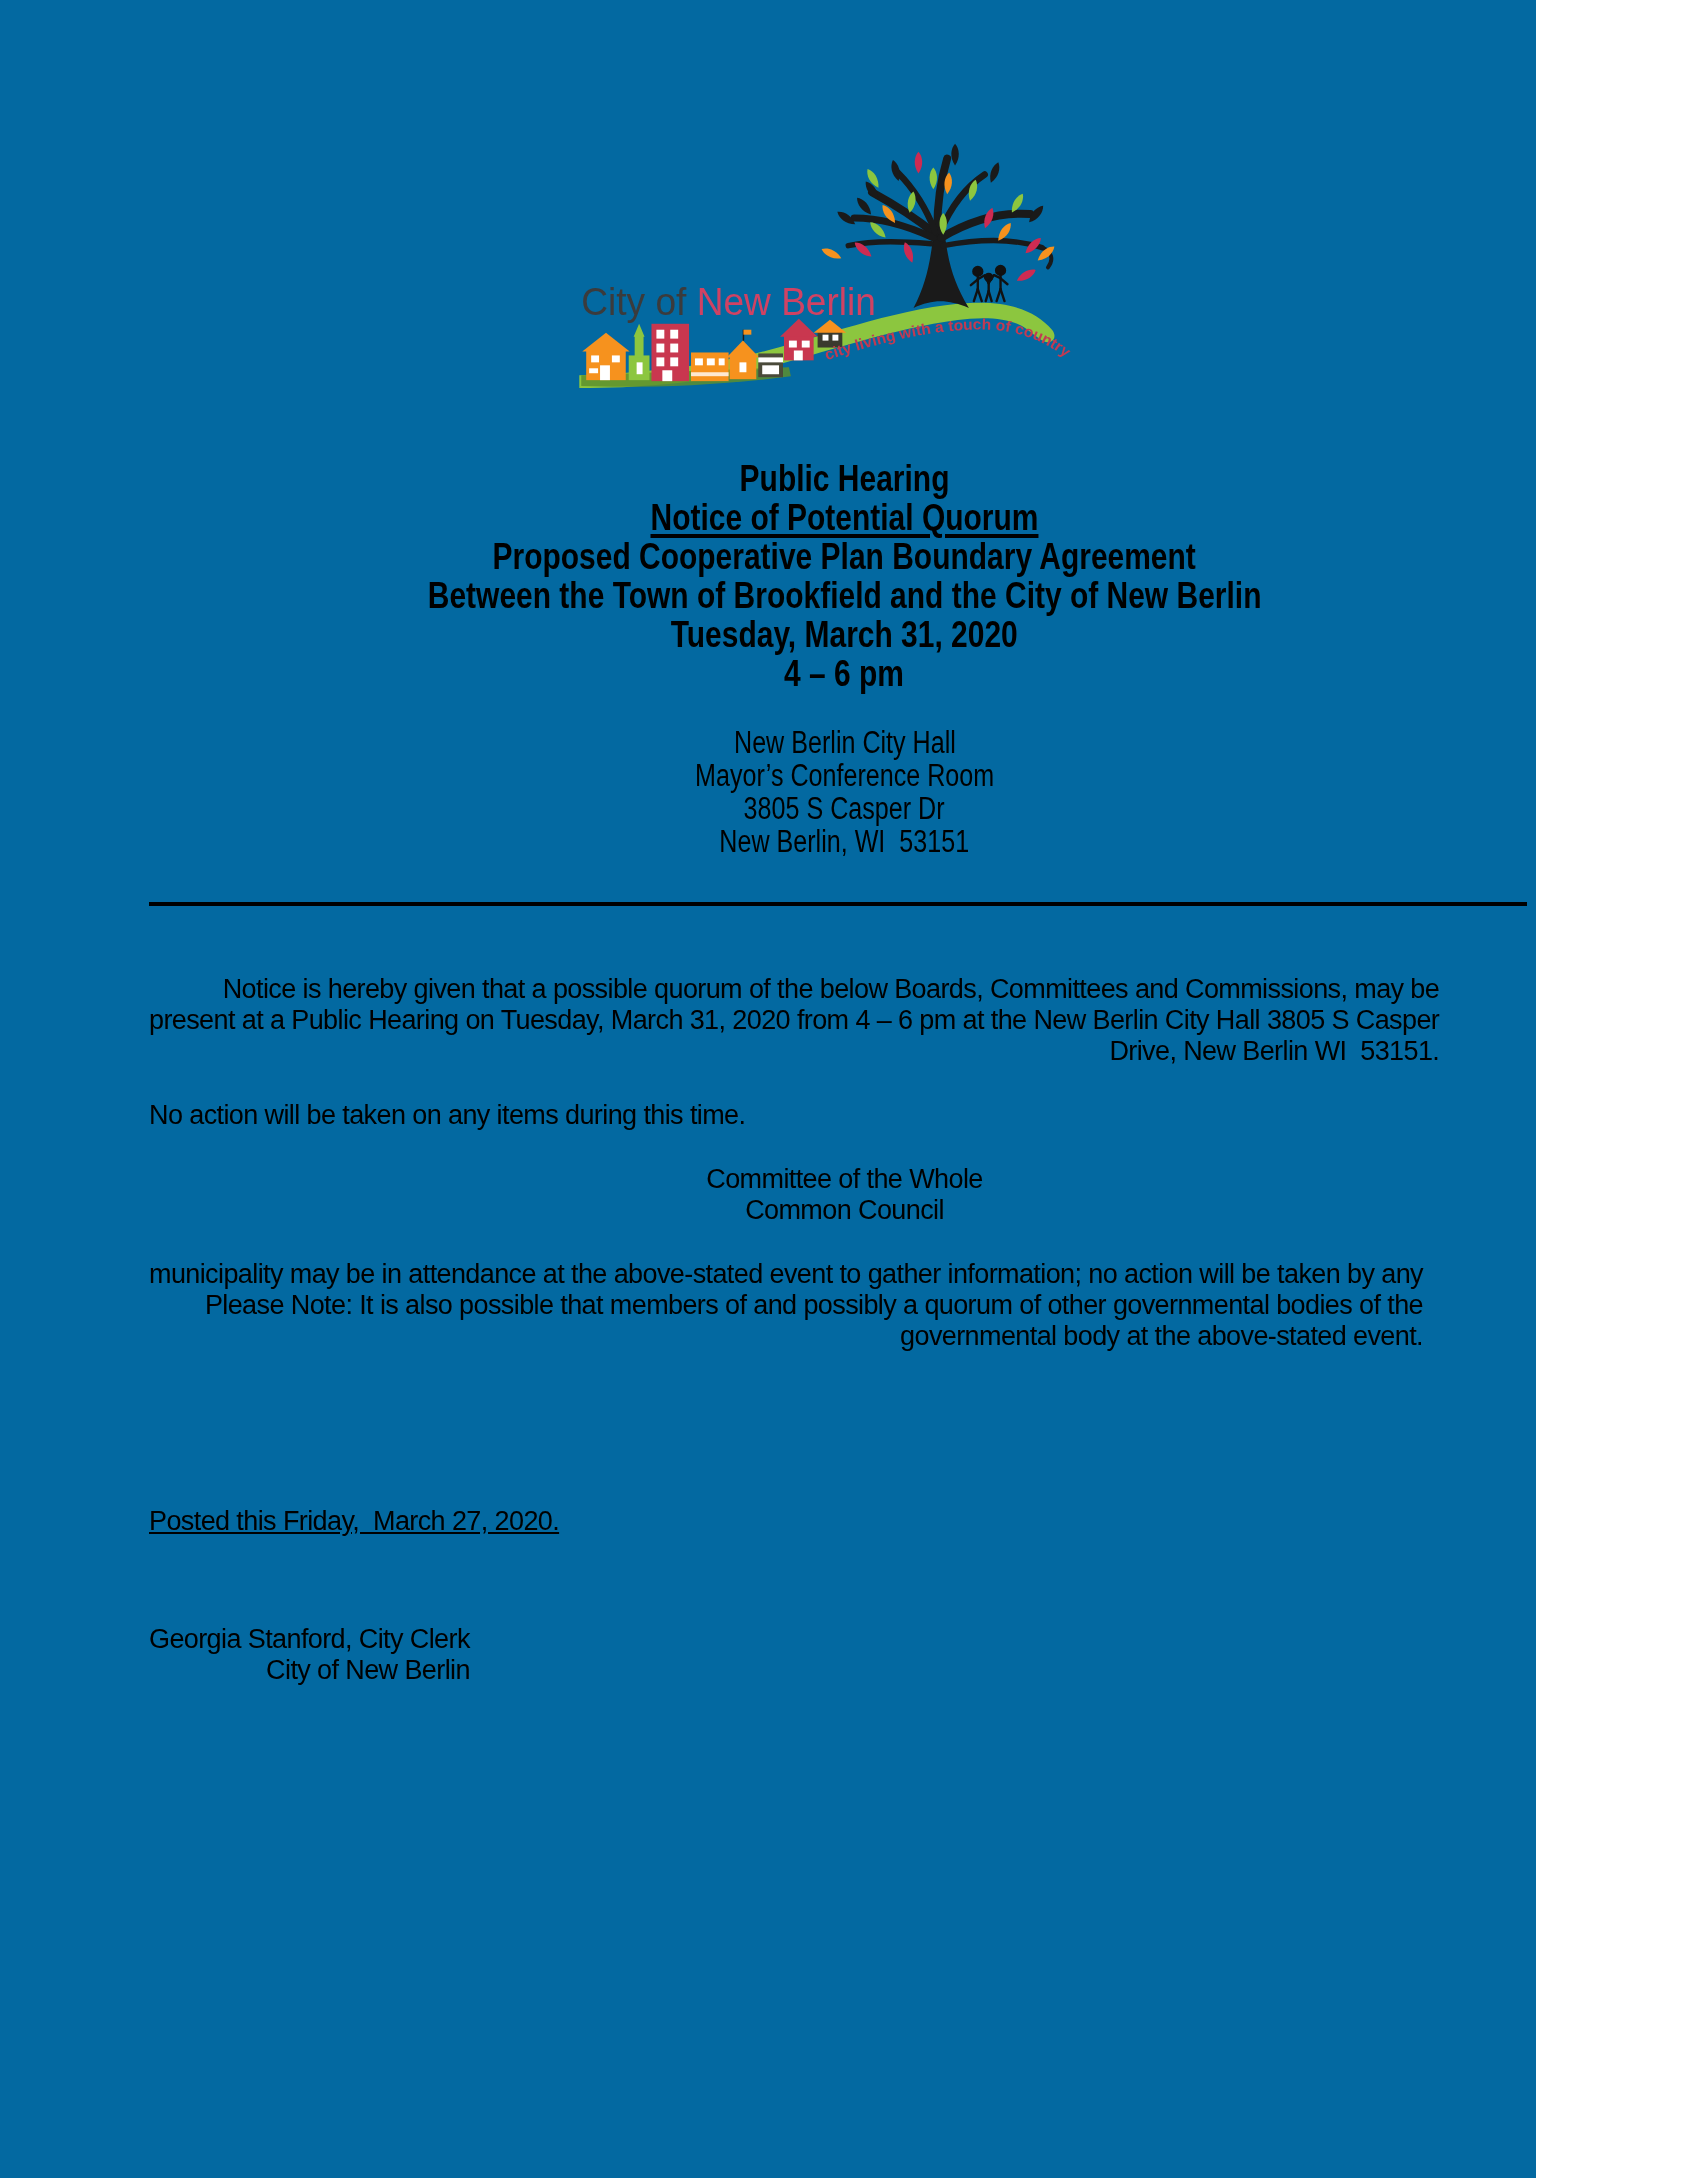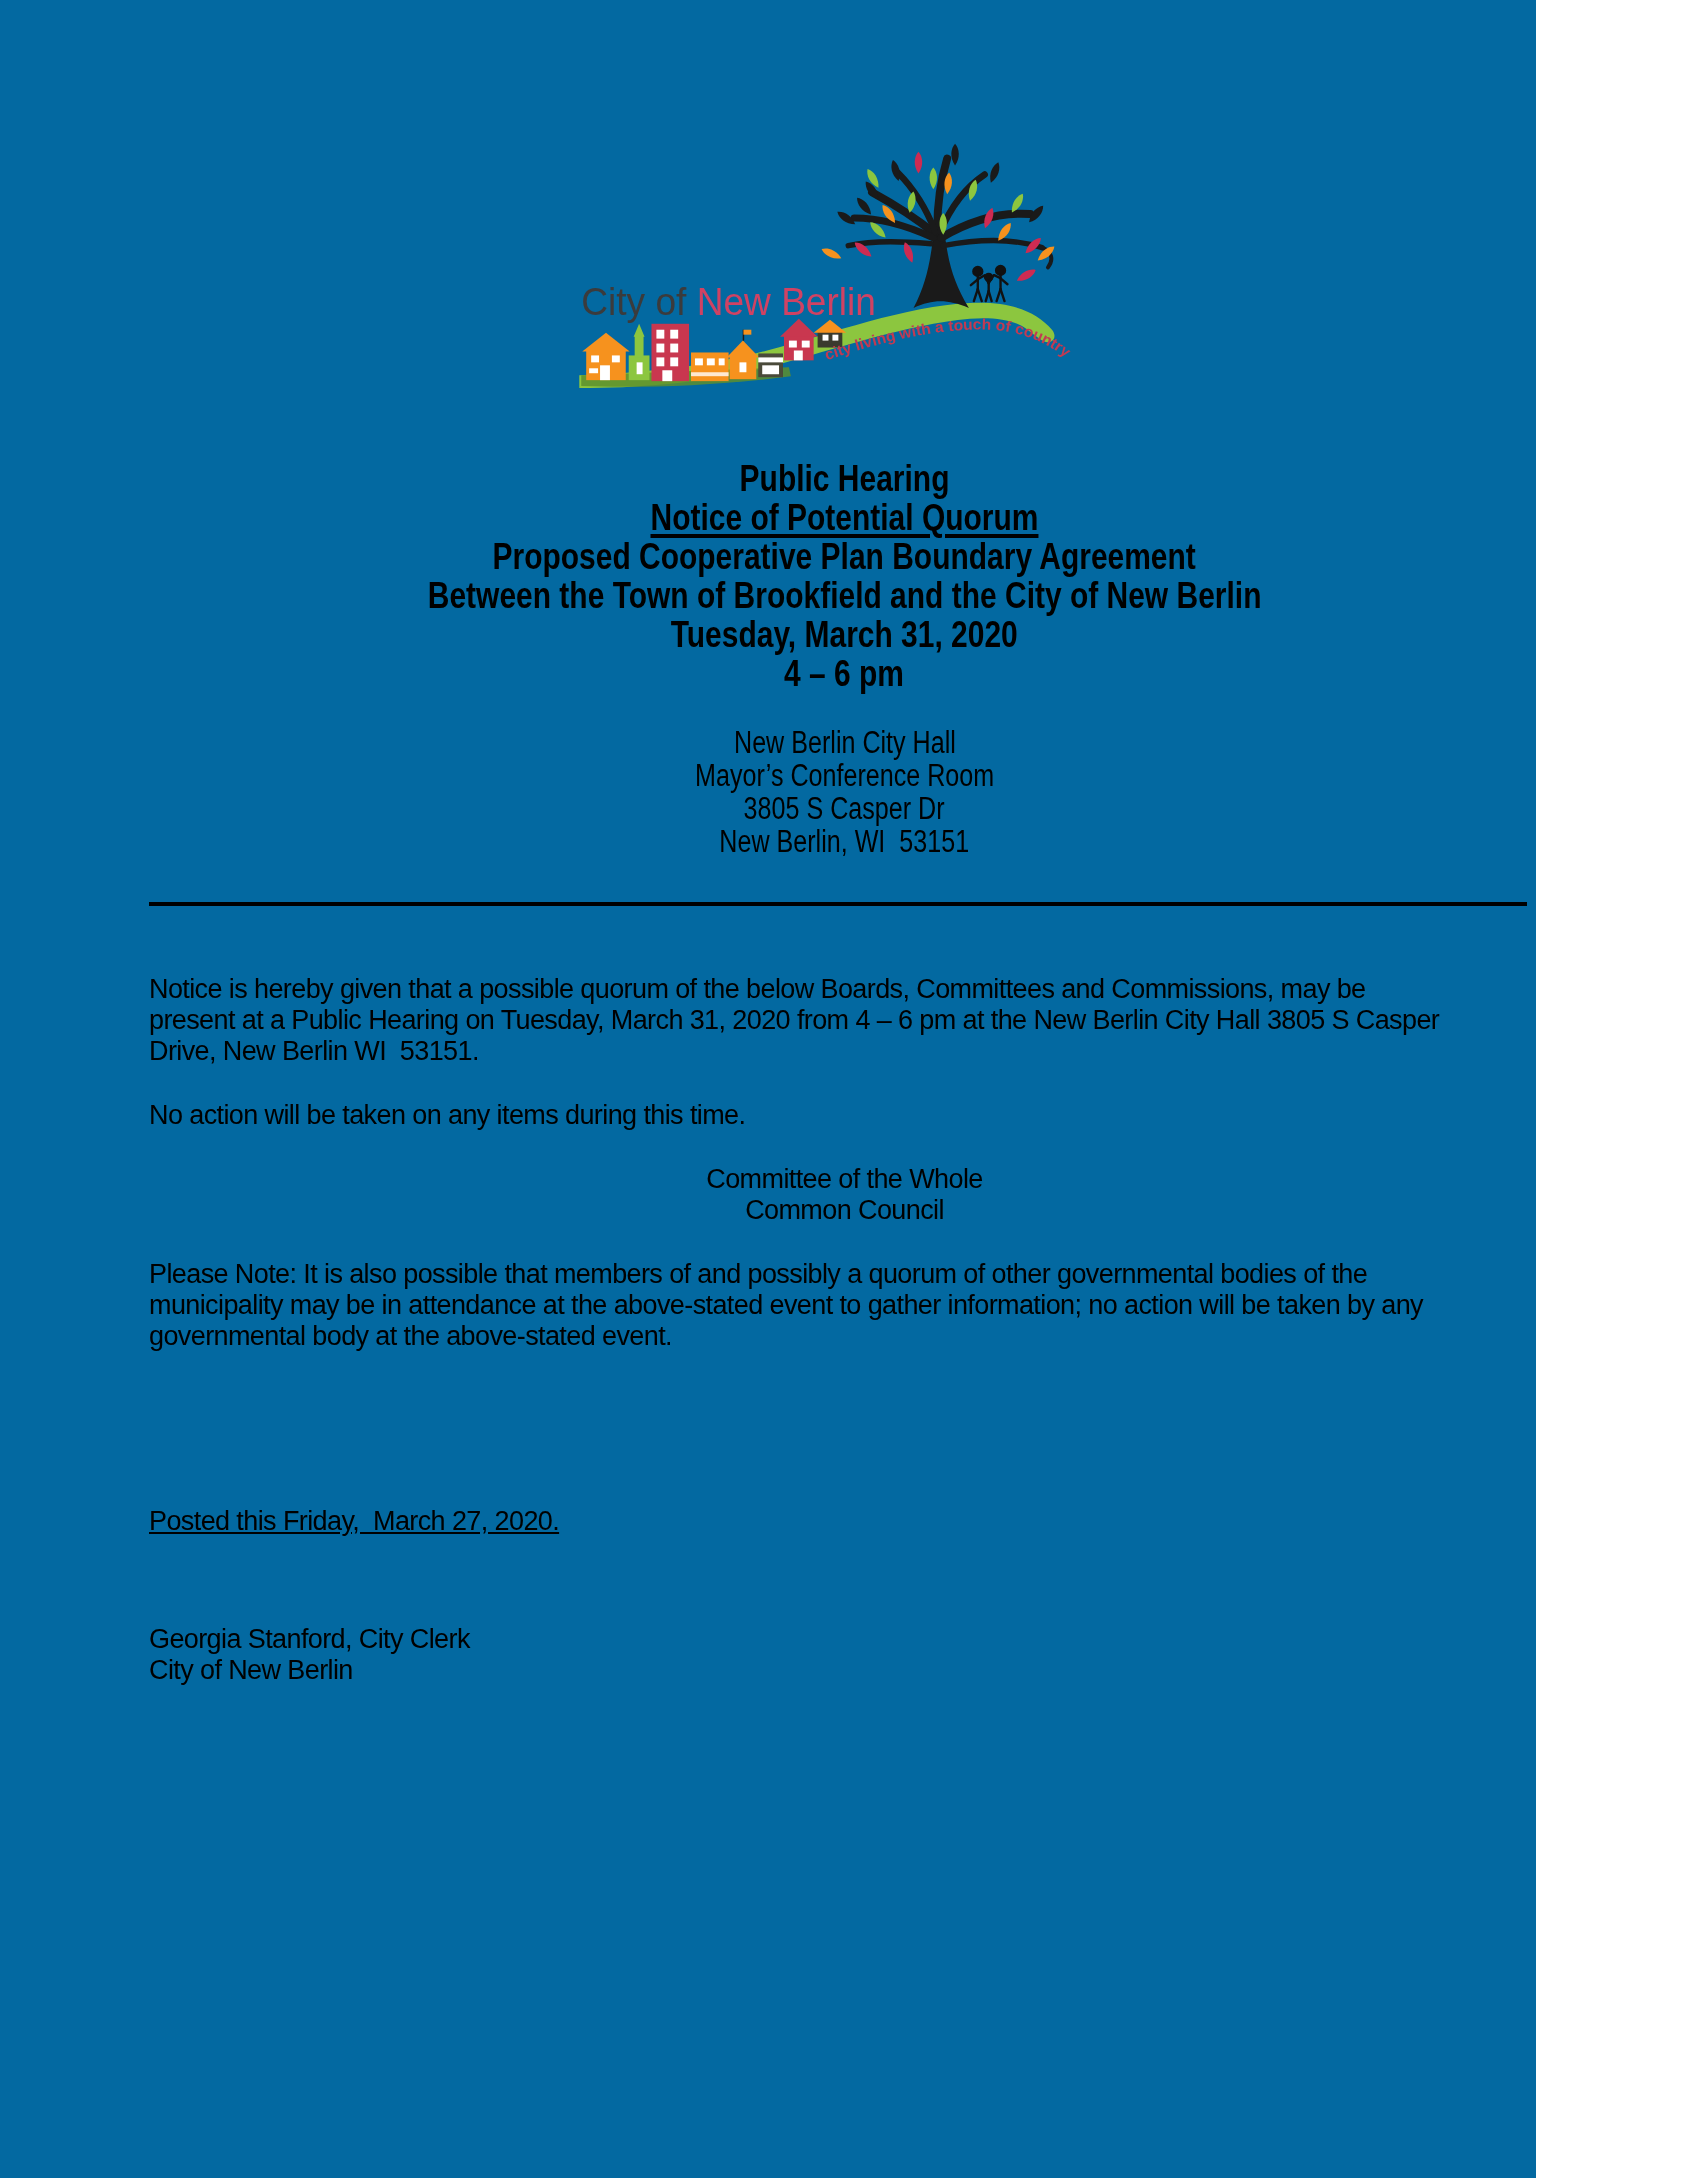--- a/index.html
+++ b/index.html
@@ -48,20 +48,21 @@
     width:1378px; height:4px;
     background:#000;
   }
   
   .bodytext{
     position:absolute;
     left:149px;
     font-size:27px;
     line-height:31px;
     letter-spacing:-0.6px;
+    text-align:right;
   }
   .bodytext .line{white-space:pre;}
   .p1{top:974px;}
   .p2{top:1100px;}
   .committee{top:1164px; left:149px; width:1391px; text-align:center;}
   .p3{top:1259px;}
   .p4{top:1506px;text-decoration:underline;}
   .p5{top:1605px;margin-top:19px;}
 </style>
 </head>
@@ -238,22 +239,22 @@
   <div class="bodytext p2">
     <div class="line">No action will be taken on any items during this time.</div>
   </div>
 
   <div class="bodytext committee">
     <div class="line">Committee of the Whole</div>
     <div class="line">Common Council</div>
   </div>
 
   <div class="bodytext p3">
+    <div class="line">municipality may be in attendance at the above-stated event to gather information; no action will be taken by any</div>
     <div class="line">Please Note: It is also possible that members of and possibly a quorum of other governmental bodies of the</div>
-    <div class="line">municipality may be in attendance at the above-stated event to gather information; no action will be taken by any</div>
     <div class="line">governmental body at the above-stated event.</div>
   </div>
 
   <div class="bodytext p4">
     <div class="line">Posted this Friday,  March 27, 2020.</div>
   </div>
 
   <div class="bodytext p5">
     <div class="line">Georgia Stanford, City Clerk</div>
     <div class="line">City of New Berlin</div>

